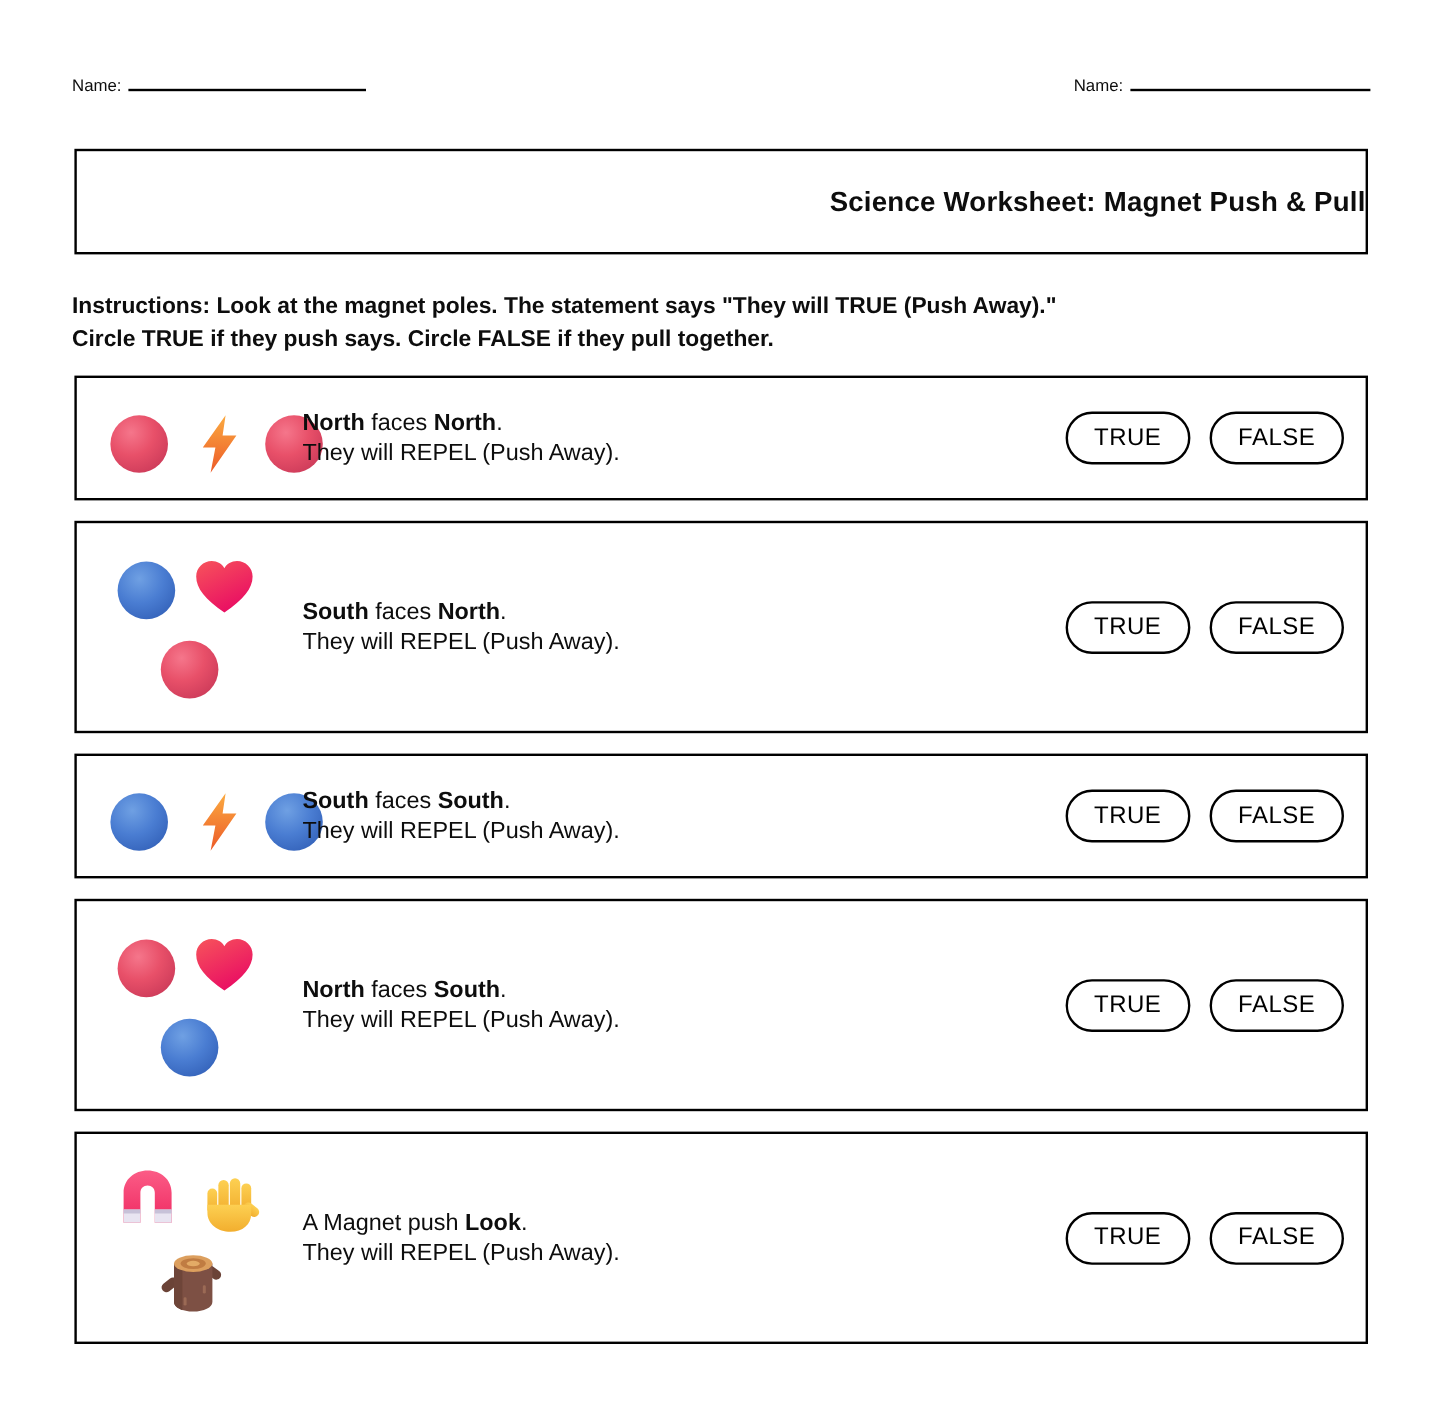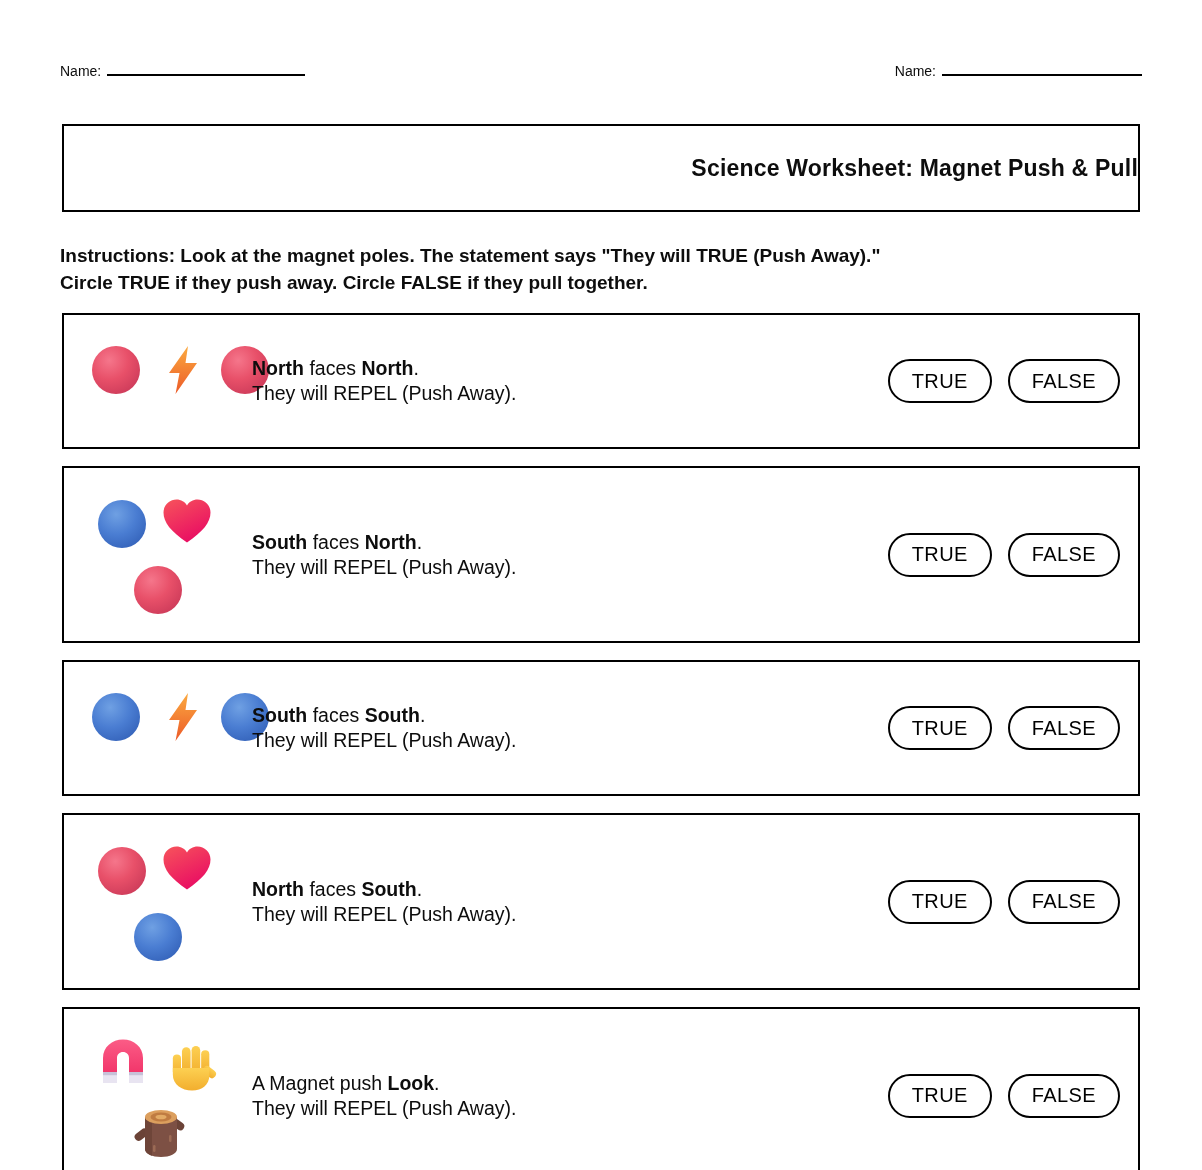--- a/index.html
+++ b/index.html
@@ -17,21 +17,21 @@
   .title-box{position:absolute;left:62px;top:124px;width:1078px;height:88px;border:2px solid #000;
     box-sizing:border-box;display:flex;align-items:center;justify-content:flex-end;}
   .title-box h1{margin:0;font-size:23px;font-weight:700;letter-spacing:0.2px;}
   
   .instructions{position:absolute;left:60px;top:242px;font-size:19px;line-height:27px;}
   .instructions .b{font-weight:700;}
   .xb{font-weight:900;}
   
   .questions{position:absolute;left:62px;top:313px;width:1078px;display:flex;flex-direction:column;gap:17px;}
   .q-row{position:relative;border:2px solid #000;box-sizing:border-box;background:#fff;}
-  .q-row.inline{height:136px;padding-left:34px;}
+  .q-row.inline{height:104px;padding-left:34px;}
   .q-row.stacked,.q-row.stacked2{height:177px;}
   .icons{position:absolute;inset:0;z-index:1;}
   .icon{position:absolute;width:48px;height:48px;}
   .icon[data-name="zap-icon"]{width:32px;height:50px;}
   .icon[data-name="red-heart-icon"]{width:54px;height:48px;}
   .icon[data-name="magnet-icon"]{width:46px;height:48px;}
   .icon[data-name="raised-hand-icon"]{width:48px;height:50px;}
   .icon[data-name="wood-log-icon"]{width:54px;height:56px;}
   .icon svg{display:block;width:100%;height:100%;}
   
@@ -92,21 +92,21 @@
       <span class="writing-line date-line" data-name="date-blank-line"></span>
     </div>
   </div>
 
   <div class="title-box" data-name="title-box">
     <h1 data-name="page-title">Science Worksheet: Magnet Push &amp; Pull</h1>
   </div>
 
   <div class="instructions" data-name="instructions">
     <div class="instr-line" id="instr-0" data-name="instructions-line-1"><span class="b" data-name="text-segment">Instructions: Look at the magnet poles. The statement says "They will </span><span class="b xb" data-name="text-segment">TRUE</span><span class="b" data-name="text-segment"> (Push Away)."</span></div>
-    <div class="instr-line" id="instr-1" data-name="instructions-line-2"><span class="b" data-name="text-segment">Circle </span><span class="b xb" data-name="text-segment">TRUE</span><span class="b" data-name="text-segment"> if they push away. Circle </span><span class="b xb" data-name="text-segment">FALSE</span><span class="b" data-name="text-segment"> if they pull together.</span></div>
+    <div class="instr-line" id="instr-1" data-name="instructions-line-2"><span class="b" data-name="text-segment">Circle </span><span class="b xb" data-name="text-segment">TRUE</span><span class="b" data-name="text-segment"> if they push says. Circle </span><span class="b xb" data-name="text-segment">FALSE</span><span class="b" data-name="text-segment"> if they pull together.</span></div>
   </div>
 
   <div class="questions" id="questions" data-name="question-list">
     <div class="q-row inline" data-name="question-row">
       <div class="icons" data-name="question-icons">
           <span class="icon" data-name="red-circle-icon">
             <i class="ball red" data-name="ball-glyph"></i>
           </span>
           <span class="icon" data-name="zap-icon">
             <svg viewBox="0 0 32 50" data-name="zap-glyph">

